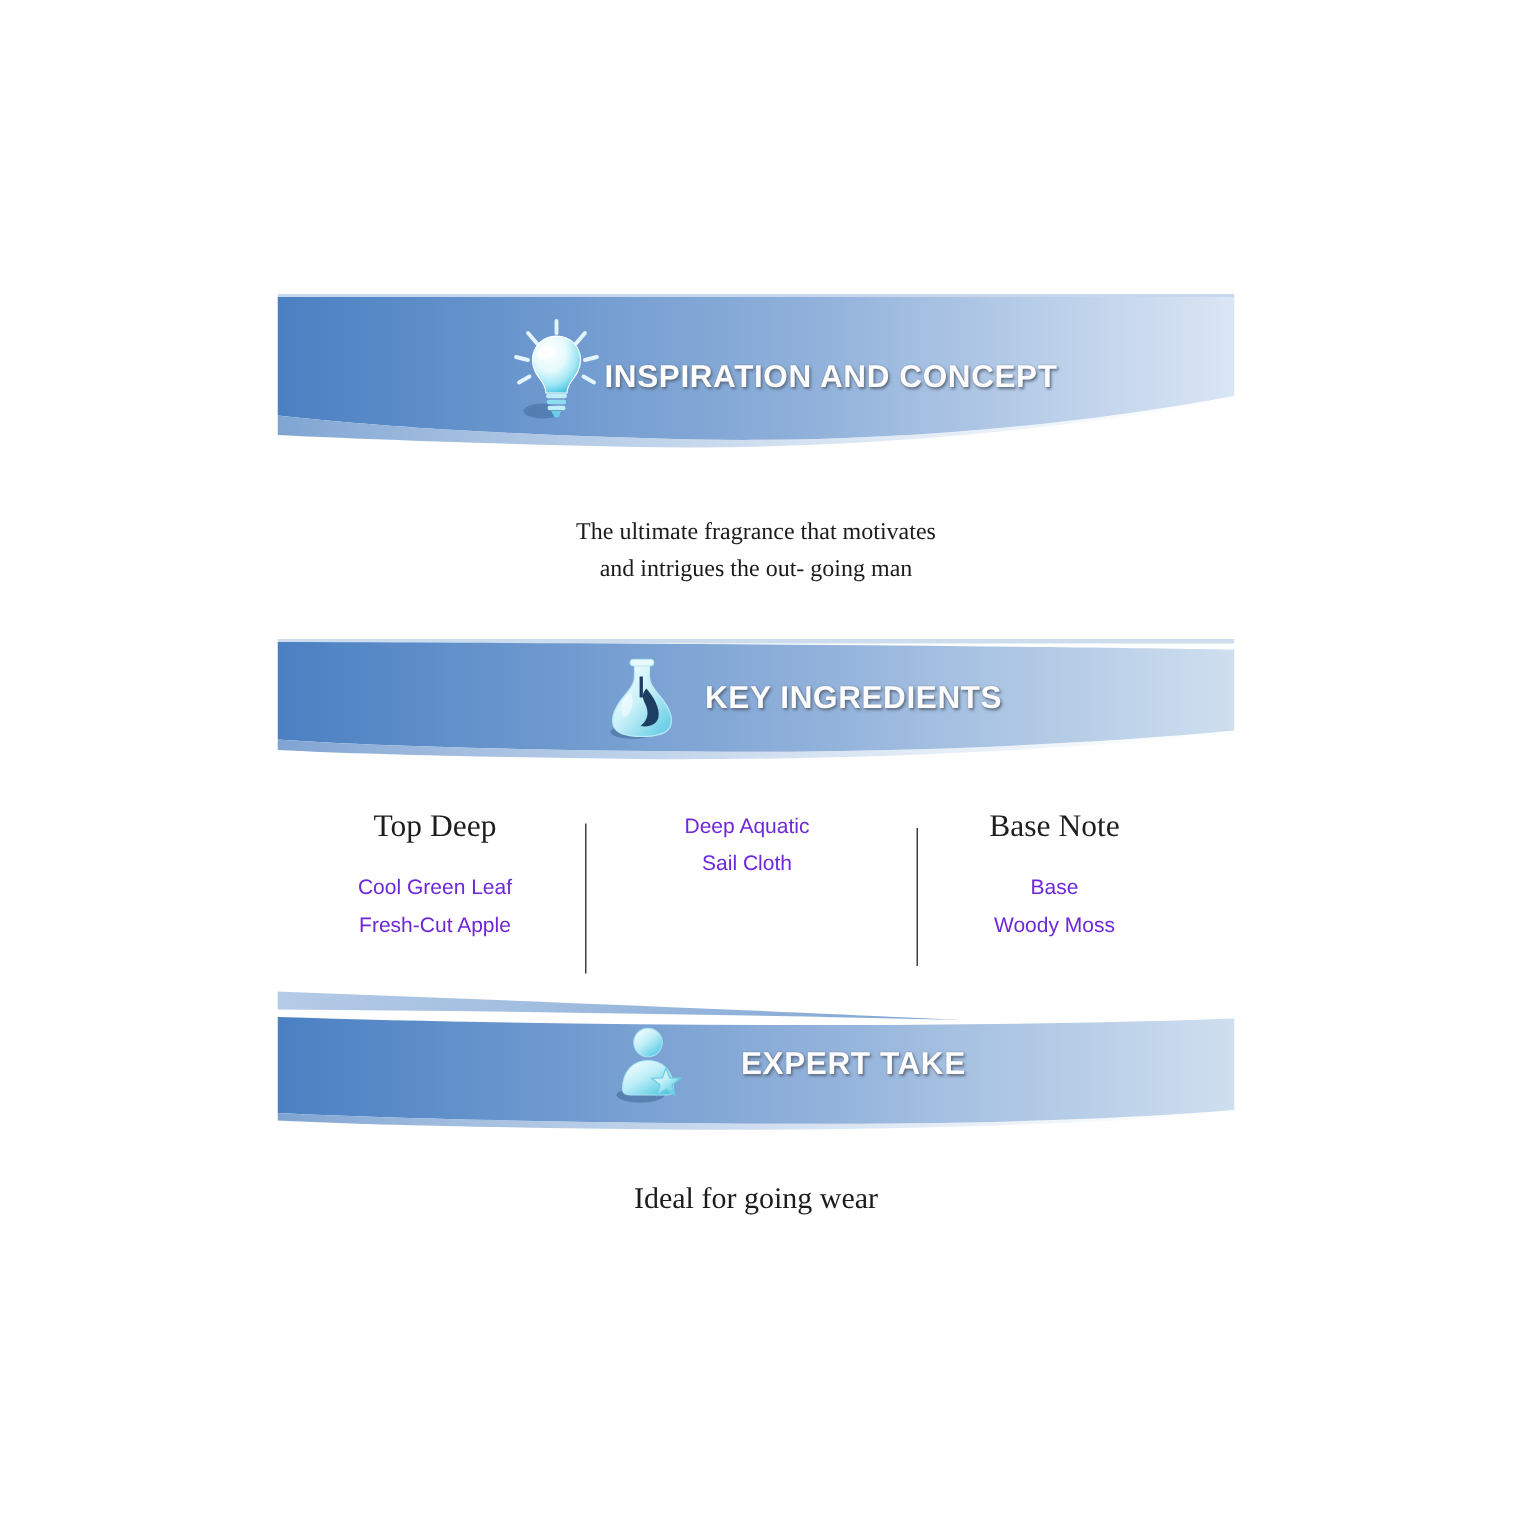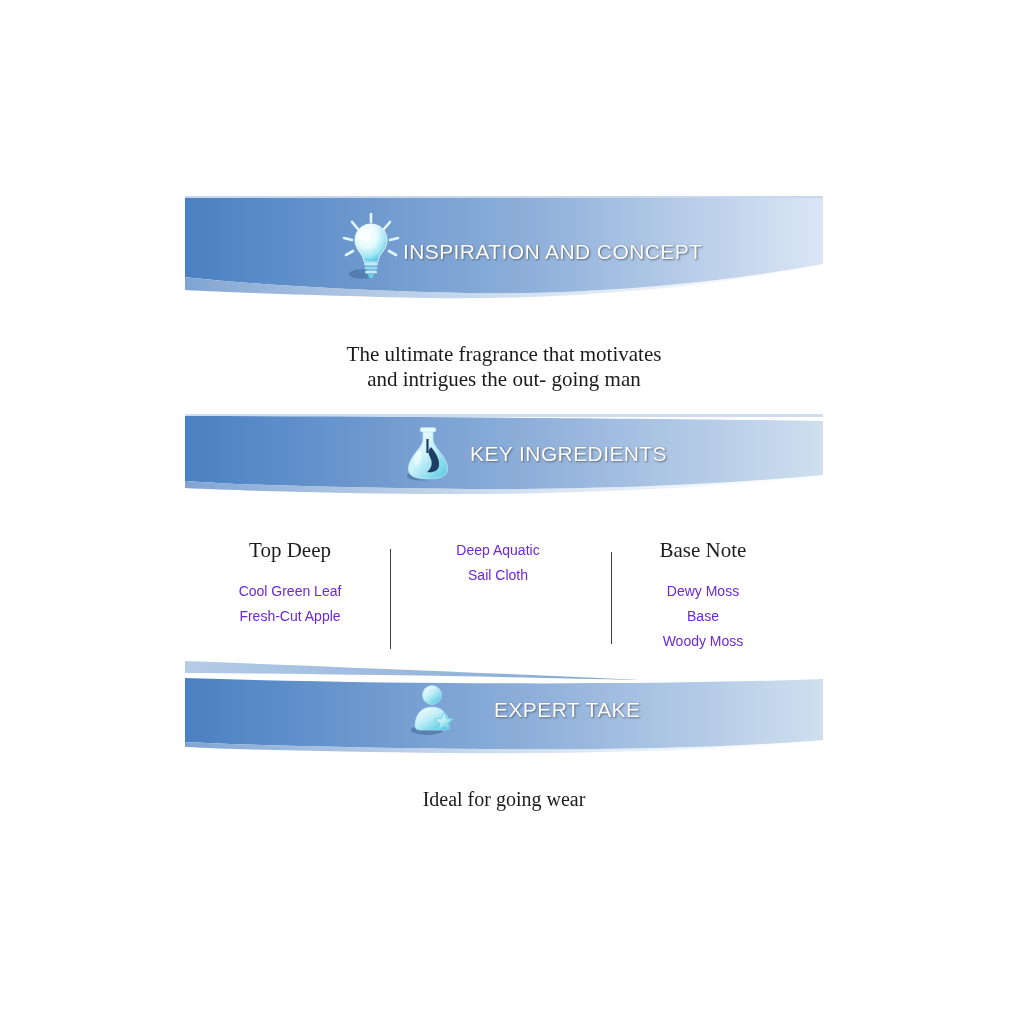--- a/index.html
+++ b/index.html
@@ -8,20 +8,21 @@
     width: 1024px;
     height: 1024px;
     background: #ffffff;
     overflow: hidden;
     font-family: "Liberation Sans", sans-serif;
   }
   .banner {
     position: absolute;
     left: 185px;
     width: 638px;
+    font-weight: bold;
   }
   .banner svg.banner-bg {
     display: block;
     width: 100%;
     height: 100%;
   }
   .banner-icon {
     position: absolute;
     display: block;
   }
@@ -34,21 +35,21 @@
     white-space: nowrap;
     text-shadow: 1px 1px 2px rgba(88,100,120,0.9), 0 0 1px rgba(110,122,140,0.7);
   }
   .lead-text {
     position: absolute;
     left: 185px;
     width: 638px;
     text-align: center;
     font-family: "Liberation Serif", serif;
     color: #1b1b1b;
-    font-size: 21px;
+    font-size: 16px;
     line-height: 25px;
   }
   .footer-text {
     position: absolute;
     left: 185px;
     width: 638px;
     text-align: center;
     font-family: "Liberation Serif", serif;
     color: #1b1b1b;
     font-size: 20px;
@@ -130,21 +131,21 @@
       </svg>
     </span>
     <span class="banner-title" style="left:218px; top:240px; top:43px;">INSPIRATION AND CONCEPT</span>
   </div>
 
   <div class="lead-text" style="top:342px;">
     <div>The ultimate fragrance that motivates</div>
     <div>and intrigues the out- going man</div>
   </div>
 
-  <div class="banner" style="top:414px; height:82px;">
+  <div class="banner" style="top:426px; height:82px;">
     <svg class="banner-bg" viewBox="0 0 638 82">
       <defs>
         <linearGradient id="bg2" x1="0" y1="0" x2="1" y2="0">
           <stop offset="0" stop-color="#4a80c2"></stop>
           <stop offset="0.55" stop-color="#8fb0da"></stop>
           <stop offset="1" stop-color="#cfdfef"></stop>
         </linearGradient>
         <linearGradient id="sl2" x1="0" y1="0" x2="1" y2="0">
           <stop offset="0" stop-color="#7fa4d2"></stop>
           <stop offset="0.75" stop-color="#b9cfe9" stop-opacity="0.3"></stop>
@@ -185,21 +186,20 @@
 
   <div class="note-col" style="left:403px; top:538px;">
     <div class="note-item">Deep Aquatic</div>
     <div class="note-item">Sail Cloth</div>
   </div>
 
   <div class="divider" style="left:611px; top:552px; height:92px;"></div>
 
   <div class="note-col" style="left:608px; top:538px;">
     <h3 class="note-header">Base Note</h3>
-    <div class="note-item">Dewy Moss</div>
     <div class="note-item">Base</div>
     <div class="note-item">Woody Moss</div>
   </div>
 
   <div class="banner" style="top:658px; height:97px;">
     <svg class="banner-bg" viewBox="0 0 638 97">
       <defs>
         <linearGradient id="bg3" x1="0" y1="0" x2="1" y2="0">
           <stop offset="0" stop-color="#4a80c2"></stop>
           <stop offset="0.55" stop-color="#8fb0da"></stop>

